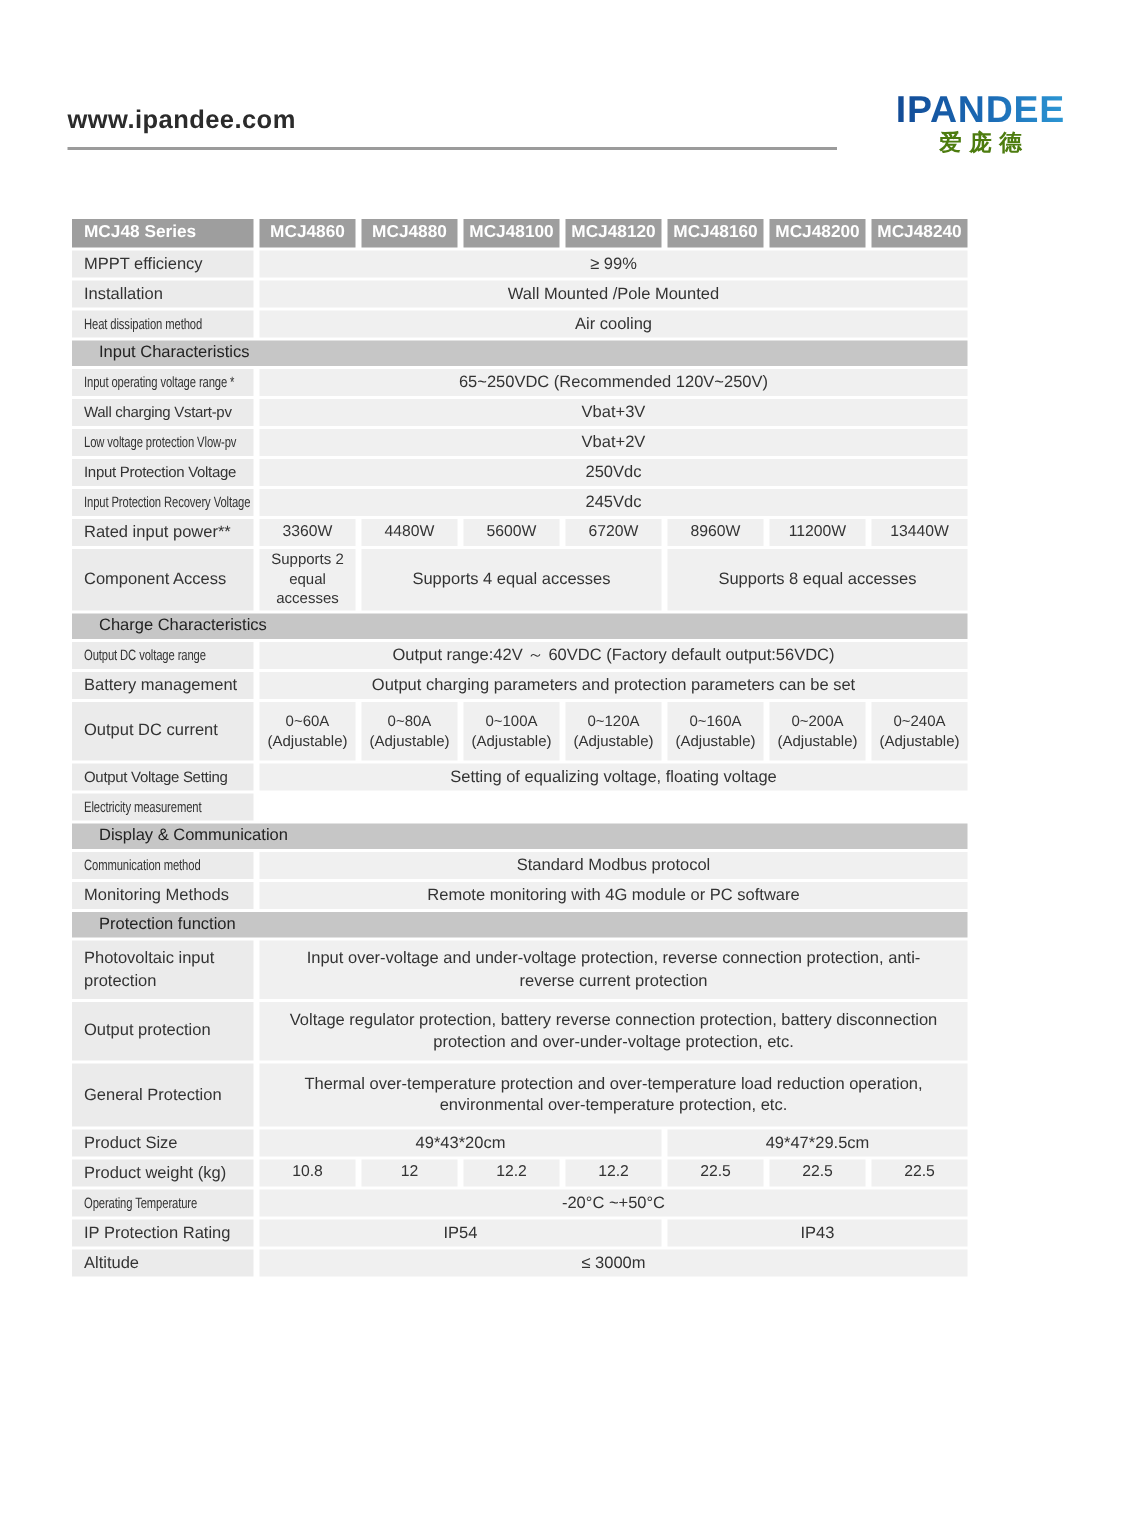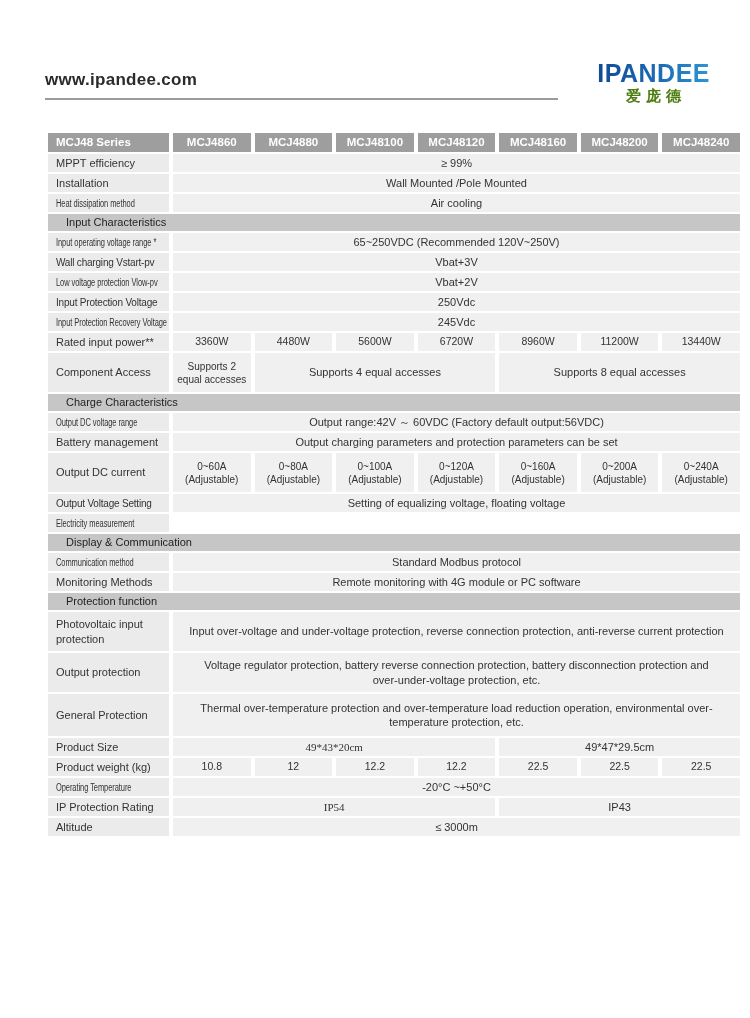--- a/index.html
+++ b/index.html
@@ -25,21 +25,21 @@
     color:#1760ab;
     background:linear-gradient(90deg,#124a95 0%,#1b6ab5 55%,#2c97d4 100%);
     -webkit-background-clip:text;background-clip:text;
     -webkit-text-fill-color:transparent;
   }
   .logo-cn{
     font-size:15px;font-weight:bold;color:#4d7c0f;letter-spacing:5px;
     margin-top:2px;text-indent:5px;
   }
   
-  .spec{position:absolute;left:48px;top:133px;width:692px;}
+  .spec{position:absolute;left:48px;top:146px;width:597px;}
   .row{
     display:grid;
     grid-template-columns:121px repeat(7,1fr);
     column-gap:4px;
     margin-bottom:2px;
   }
   .row>div{
     background:#f0f0f0;
     display:flex;align-items:center;justify-content:center;
     text-align:center;color:#333;font-size:11px;line-height:1.3;
@@ -65,21 +65,21 @@
   }
   .r-hdr .lbl{background:#9e9e9e !important;color:#fff;}
   .section{
     grid-column:1 / -1;
     background:#c6c6c6 !important;
     justify-content:flex-start !important;text-align:left !important;
     padding-left:18px !important;
     color:#222 !important;font-size:11.5px;
   }
   .span7{grid-column:2 / -1;}
-  .span4{grid-column:span 4;font-family:Liberation Serif, serif;}
+  .span4{grid-column:span 4;}
   .span3{grid-column:span 3;}
   .v-sm{font-size:10px !important;}
   .v-md{font-size:10.5px !important;}
 </style>
 </head>
 <body>
 
 <div class="site-url">www.ipandee.com</div>
 <div class="rule"></div>
 <div class="logo">

